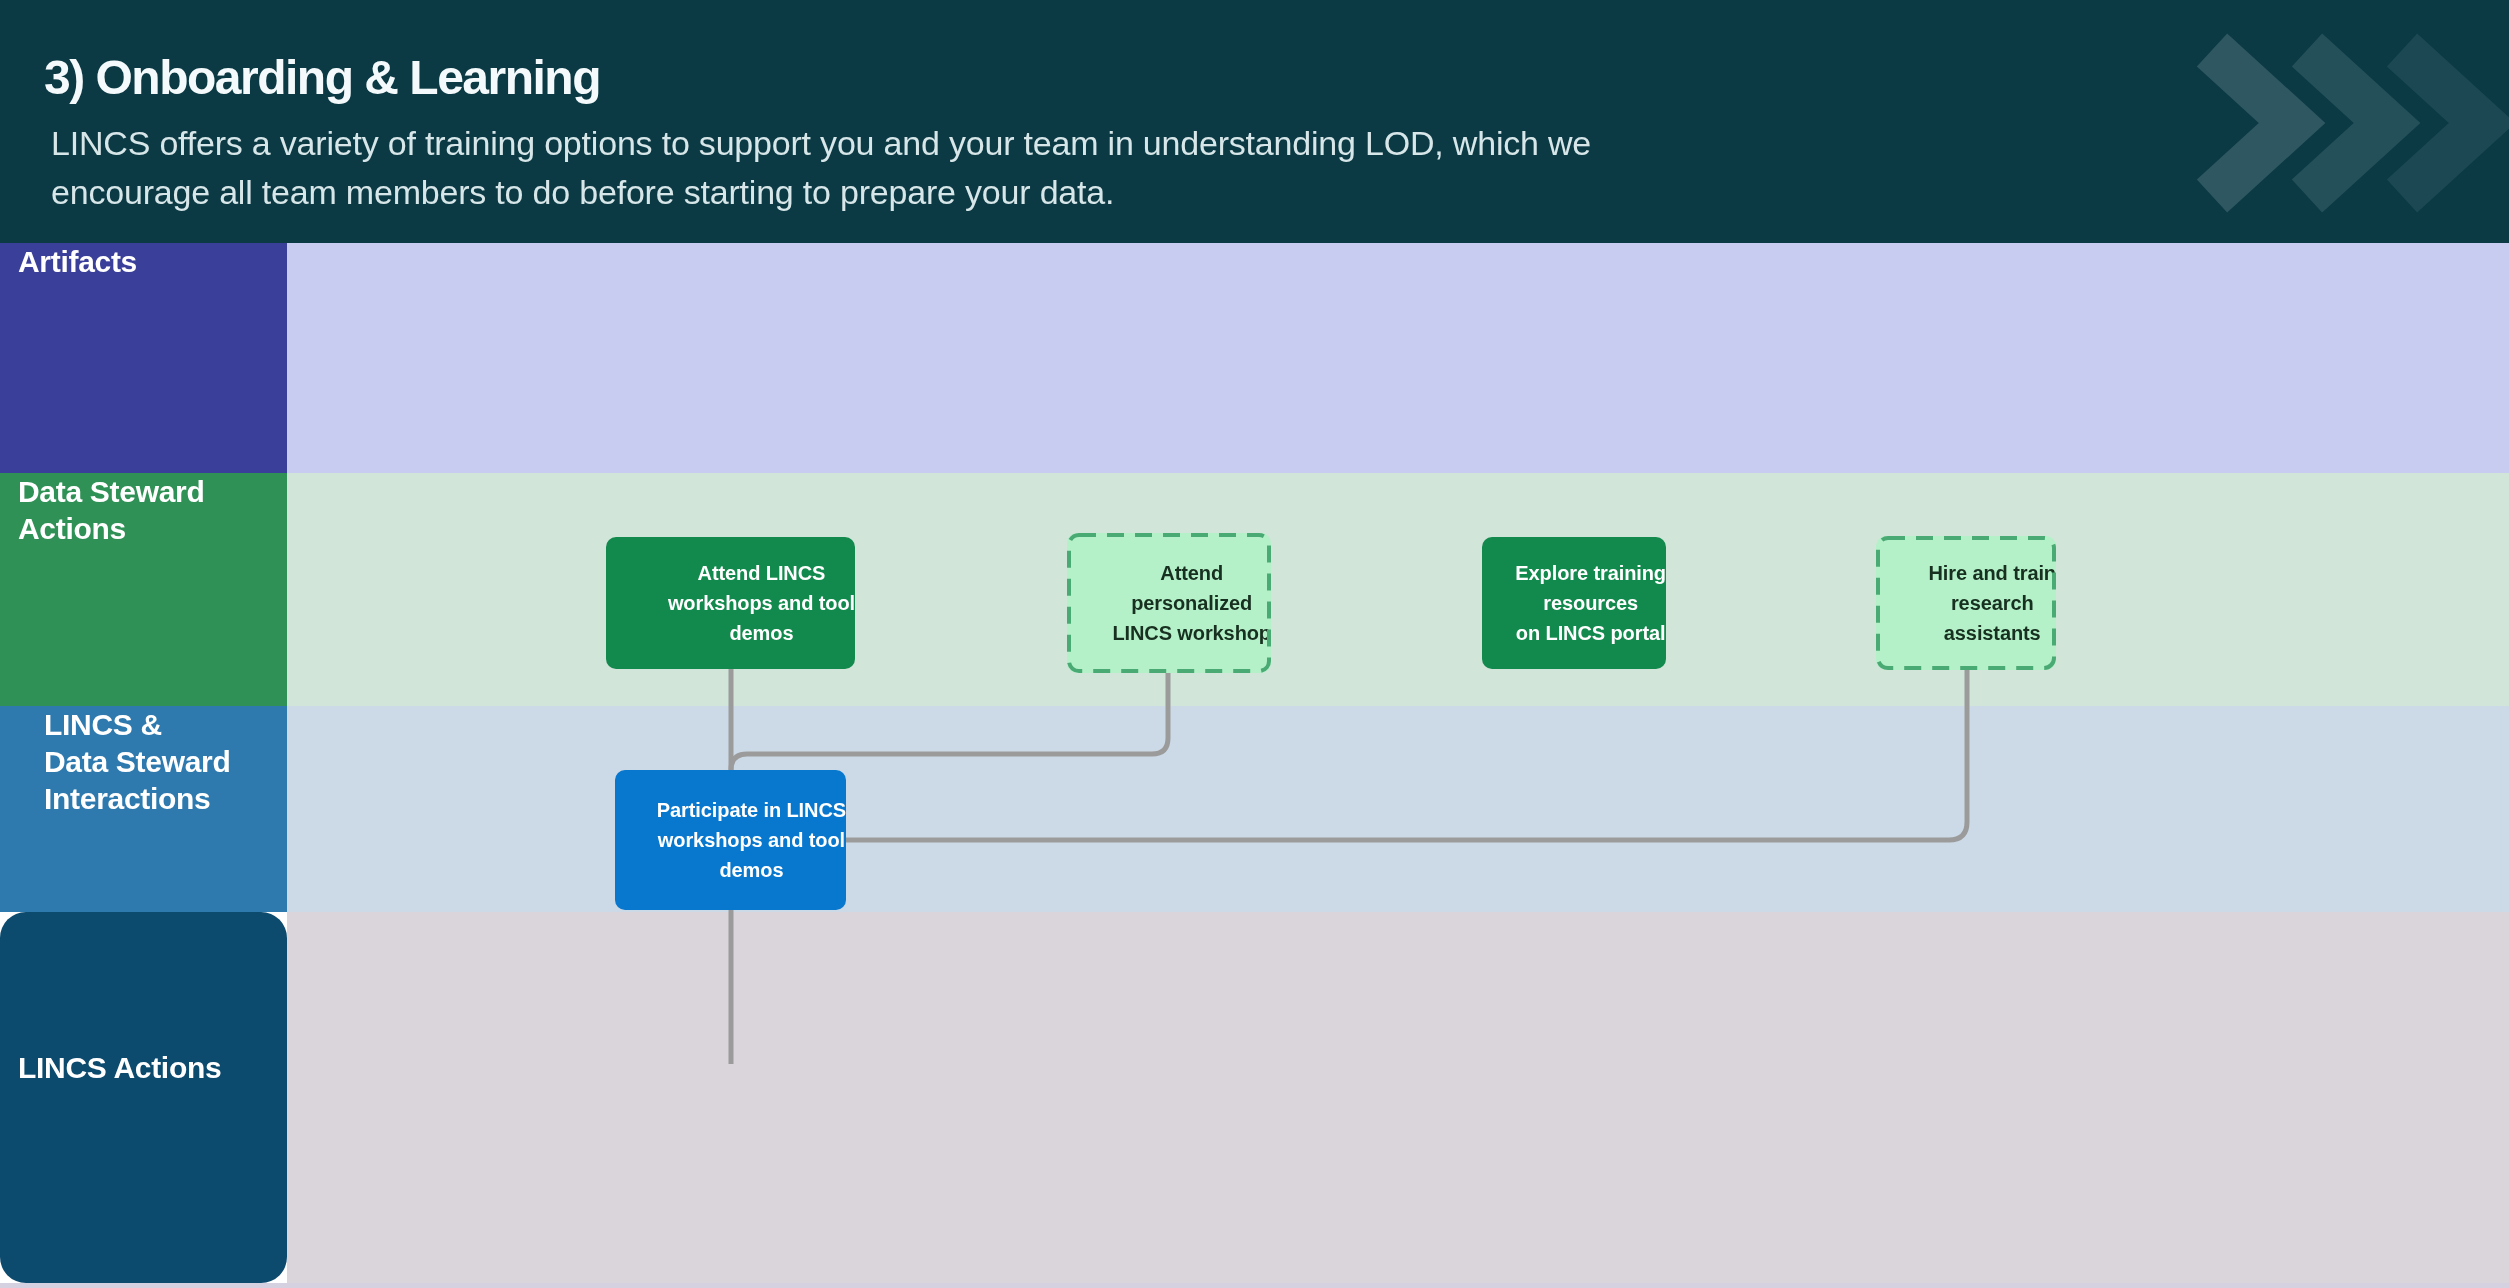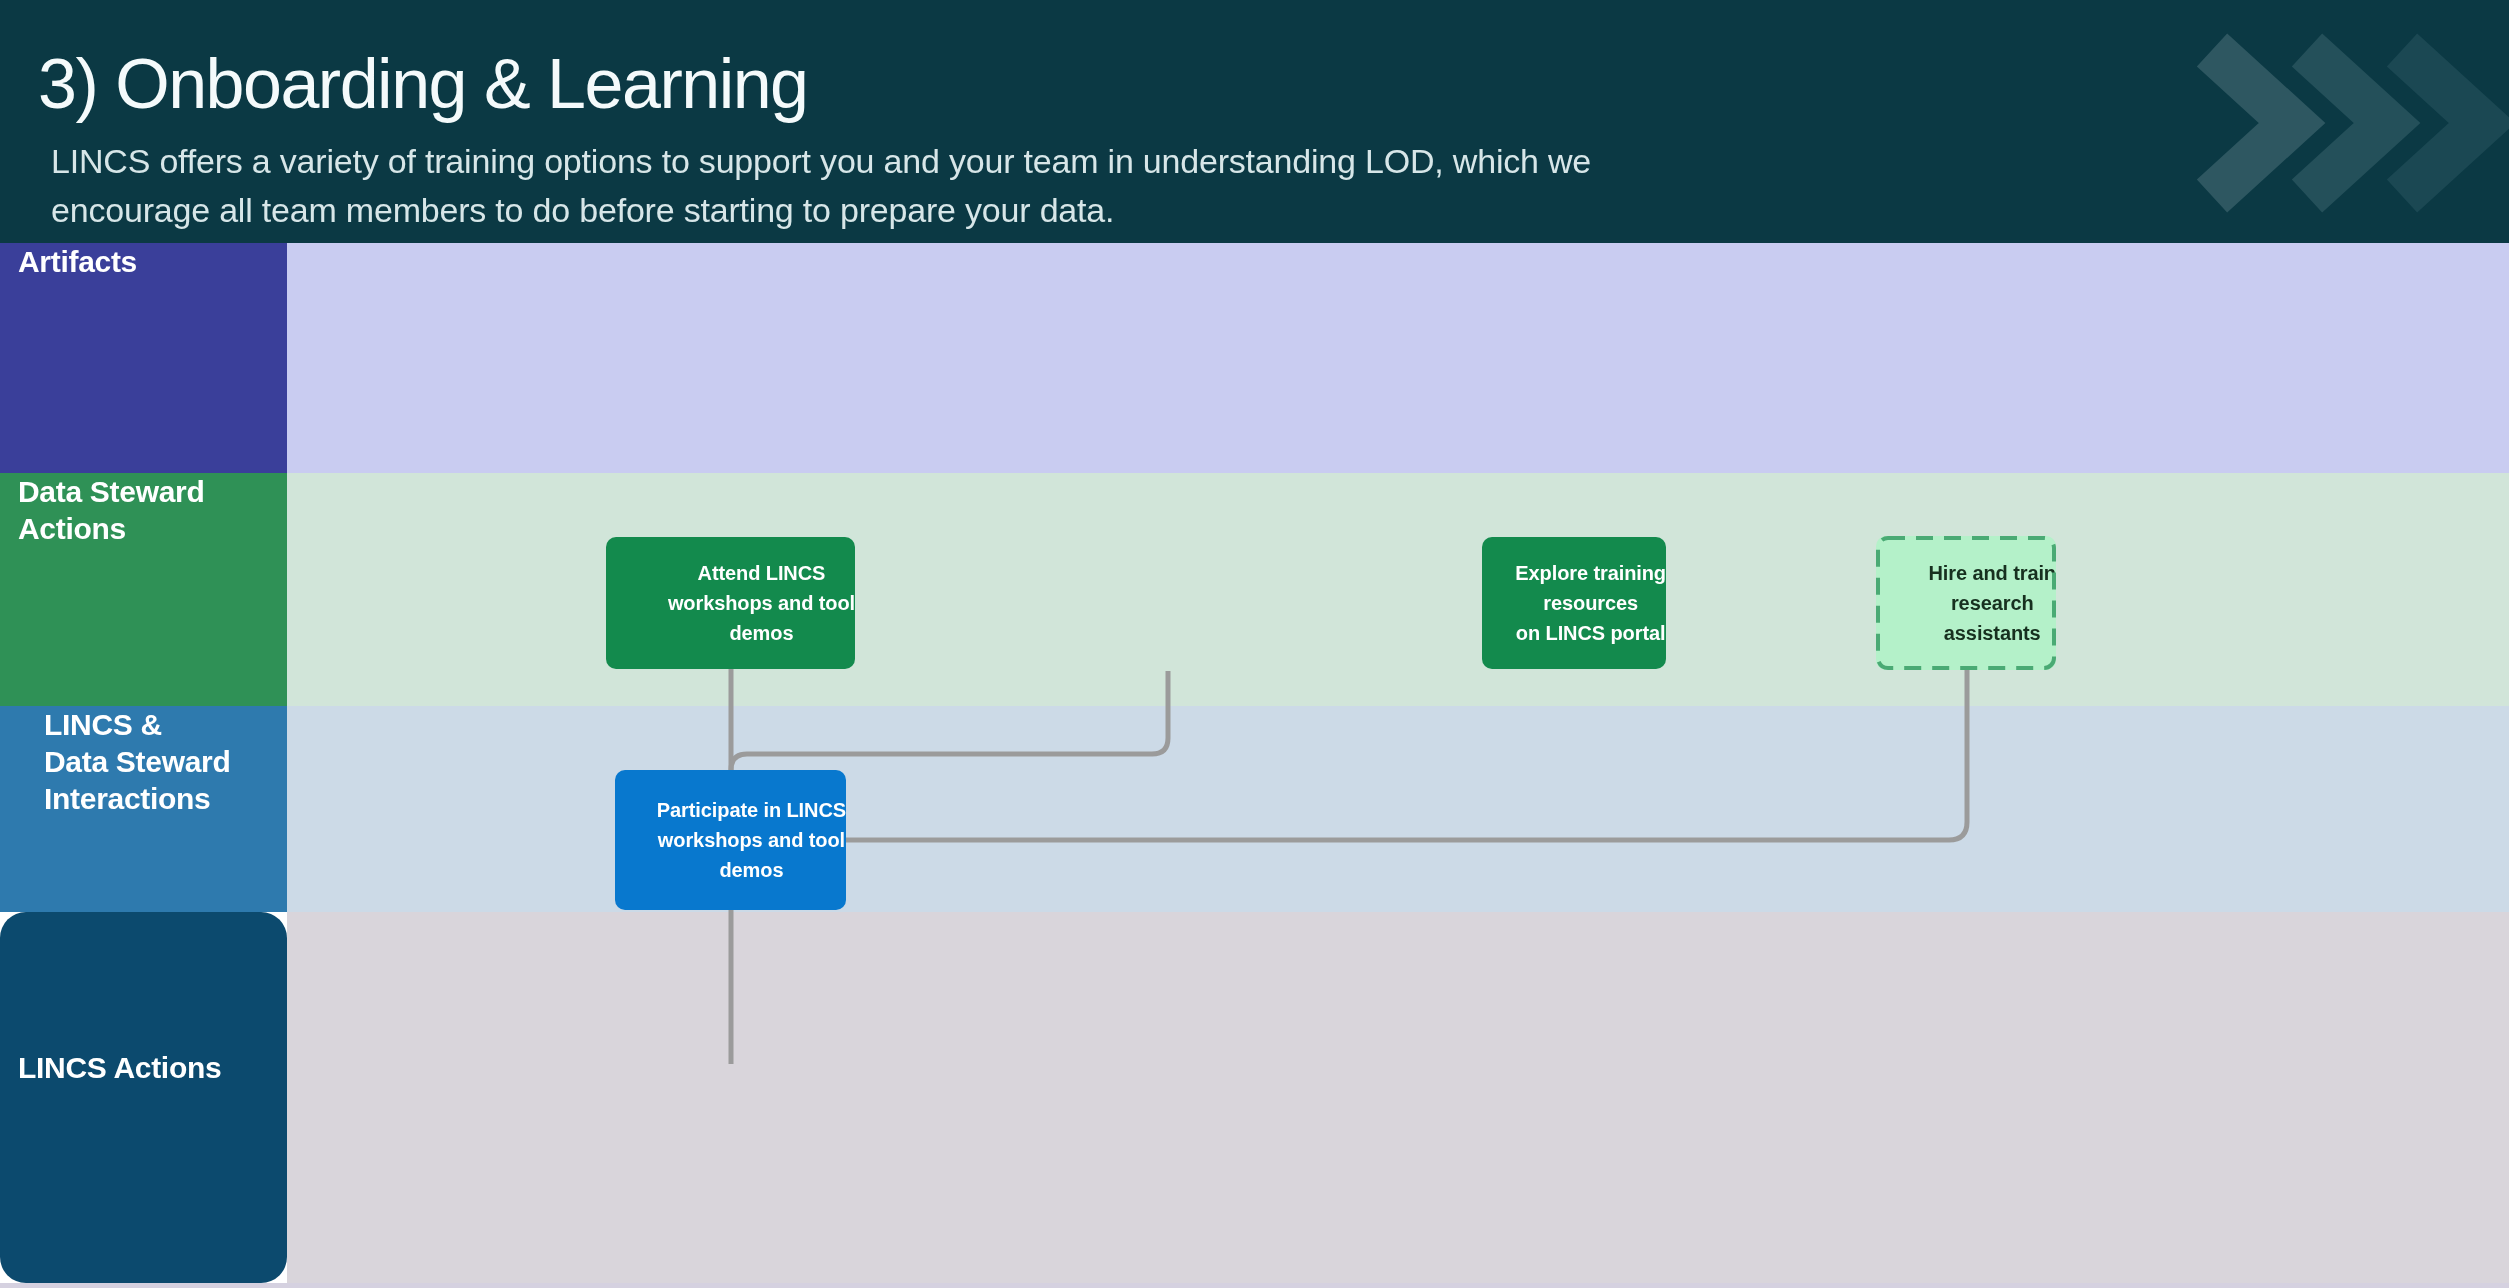--- a/index.html
+++ b/index.html
@@ -7,21 +7,21 @@
     position:relative;width:2509px;height:1288px;overflow:hidden;
     font-family:"Liberation Sans","DejaVu Sans",sans-serif;
     -webkit-font-smoothing:antialiased;
   }
   
   #header{
     position:absolute;left:0;top:0;width:2509px;height:243px;
     box-sizing:border-box;padding:46px 0 0 38px;
   }
   #header .title{
-    margin:0;font-size:70px;font-weight:400;letter-spacing:-1.5px;line-height:1.1;
+    margin:6px;font-size:48px;font-weight:700;letter-spacing:-1.5px;line-height:1.1;
   }
   #header .desc{
     margin:14px 0 0 13px;font-size:34px;font-weight:400;line-height:49px;
     white-space:pre-line;letter-spacing:-0.2px;
   }
   #chevrons{position:absolute;right:0;top:0;width:2509px;height:243px;pointer-events:none;}
   
   .lane-sidebar{
     position:absolute;left:0;width:287px;display:flex;align-items:flex-start;
     box-sizing:border-box;padding-left:18px;
@@ -96,20 +96,28 @@
     <path d="M846 840 H1949 Q1967 840 1967 822 V669" style="stroke: rgb(155, 155, 155);"></path>
     <path d="M731 910 L731 1064" style="stroke: rgb(155, 155, 155);"></path>
   </svg>
 
   <div class="node" style="left: 606px; top: 537px; width: 249px; height: 132px; background: rgb(19, 138, 77); color: rgb(255, 255, 255);">
     <span class="node-label">Attend LINCS
 workshops and tool
 demos</span>
   </div>
 
+  <div class="node" style="left: 1067px; top: 533px; width: 204px; height: 140px; background: rgb(180, 241, 201); color: rgb(23, 48, 31);">
+    <svg class="dash-border" width="204" height="140" viewBox="0 0 204 140">
+      <rect x="2" y="2" width="200" height="136" rx="10" fill="none" stroke-width="4" stroke-dasharray="17 11" style="stroke: rgb(74, 170, 116);"></rect>
+    </svg>
+    <span class="node-label">Attend
+personalized
+LINCS workshop</span>
+  </div>
 
   <div class="node" style="left: 1482px; top: 537px; width: 184px; height: 132px; background: rgb(19, 138, 77); color: rgb(255, 255, 255);">
     <span class="node-label">Explore training
 resources
 on LINCS portal</span>
   </div>
 
   <div class="node" style="left: 1876px; top: 536px; width: 180px; height: 134px; background: rgb(180, 241, 201); color: rgb(23, 48, 31);">
     <svg class="dash-border" width="180" height="134" viewBox="0 0 180 134">
       <rect x="2" y="2" width="176" height="130" rx="10" fill="none" stroke-width="4" stroke-dasharray="17 11" style="stroke: rgb(74, 170, 116);"></rect>

